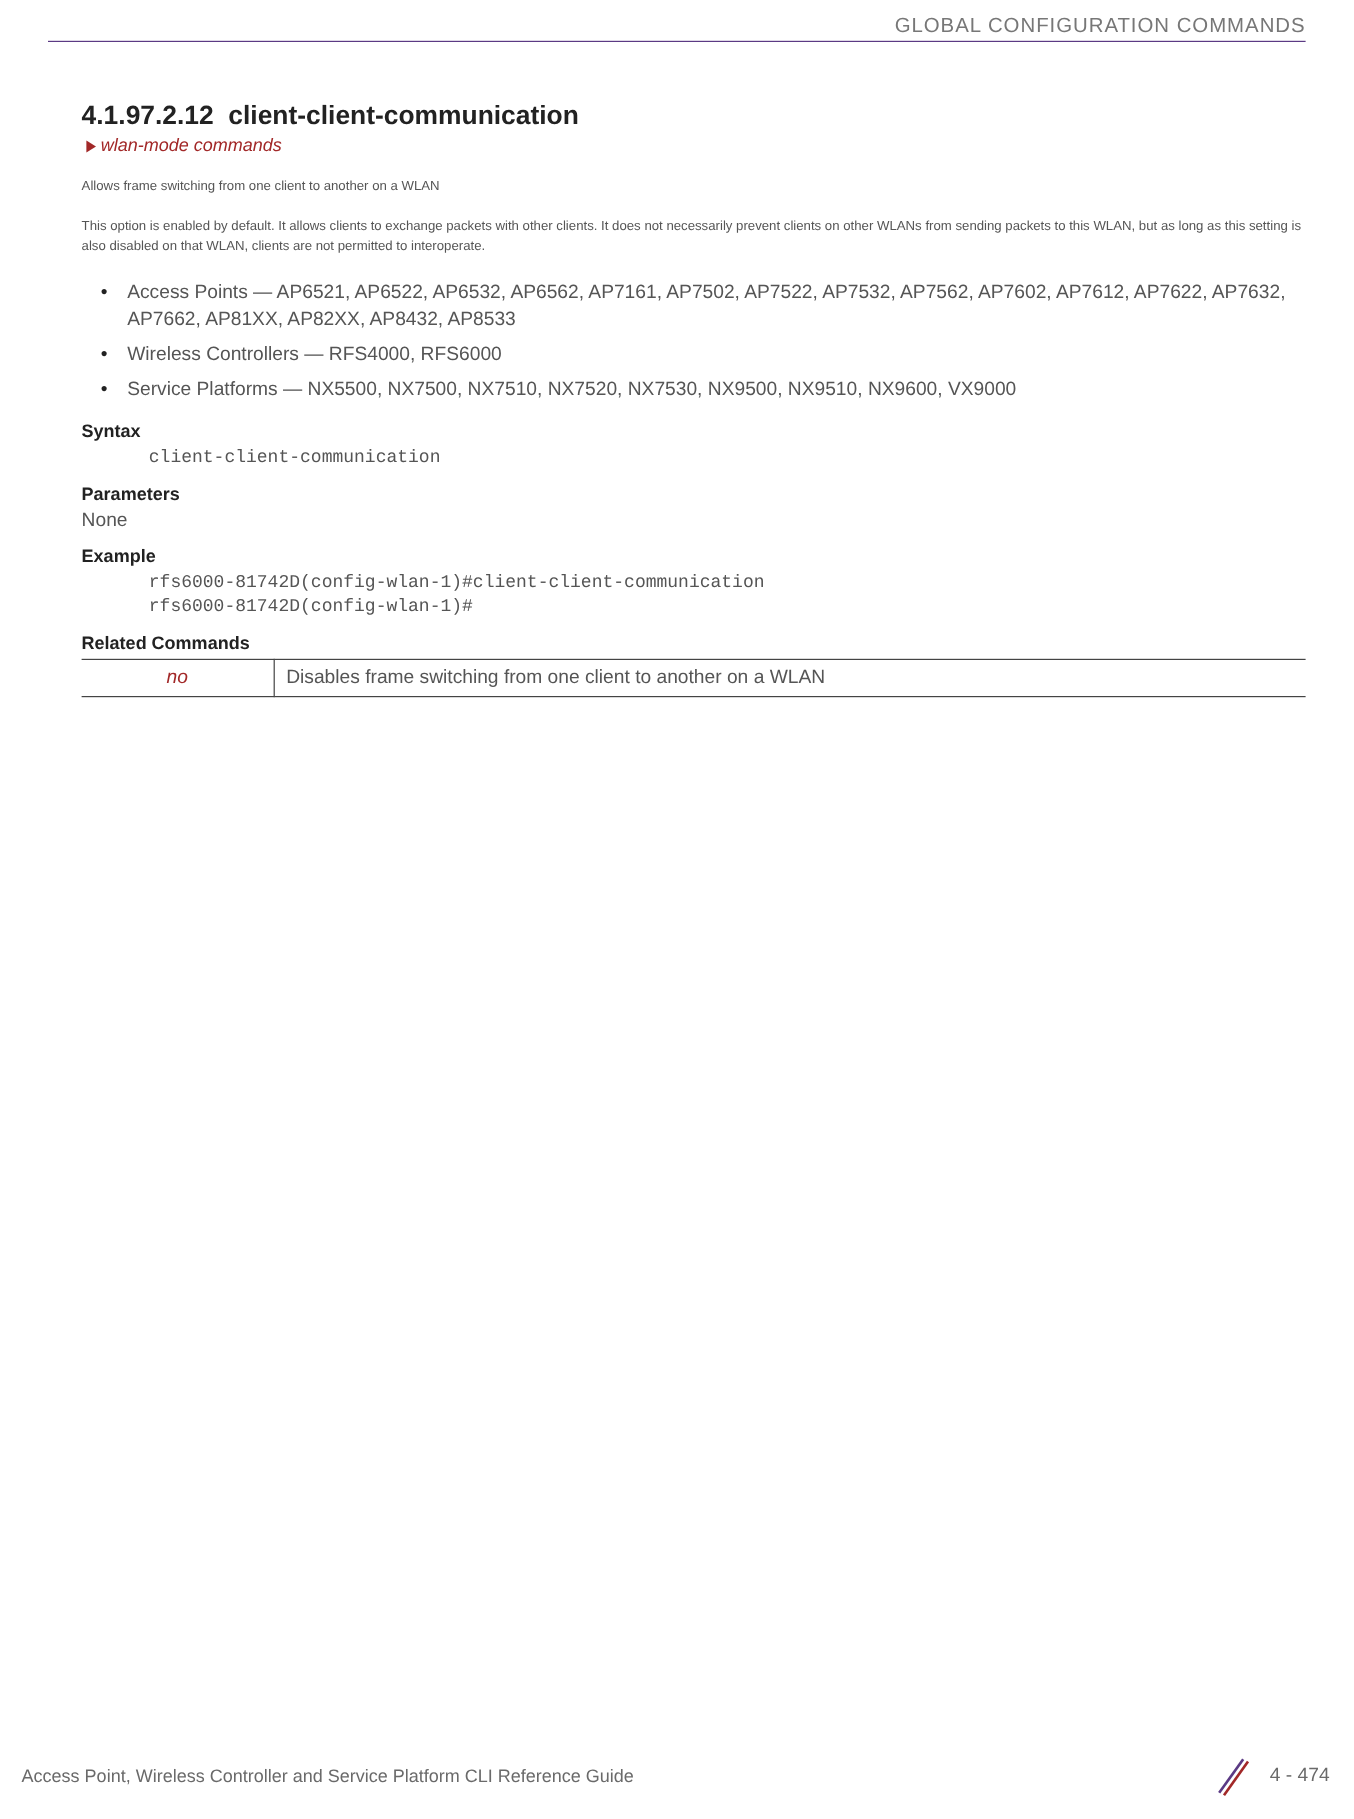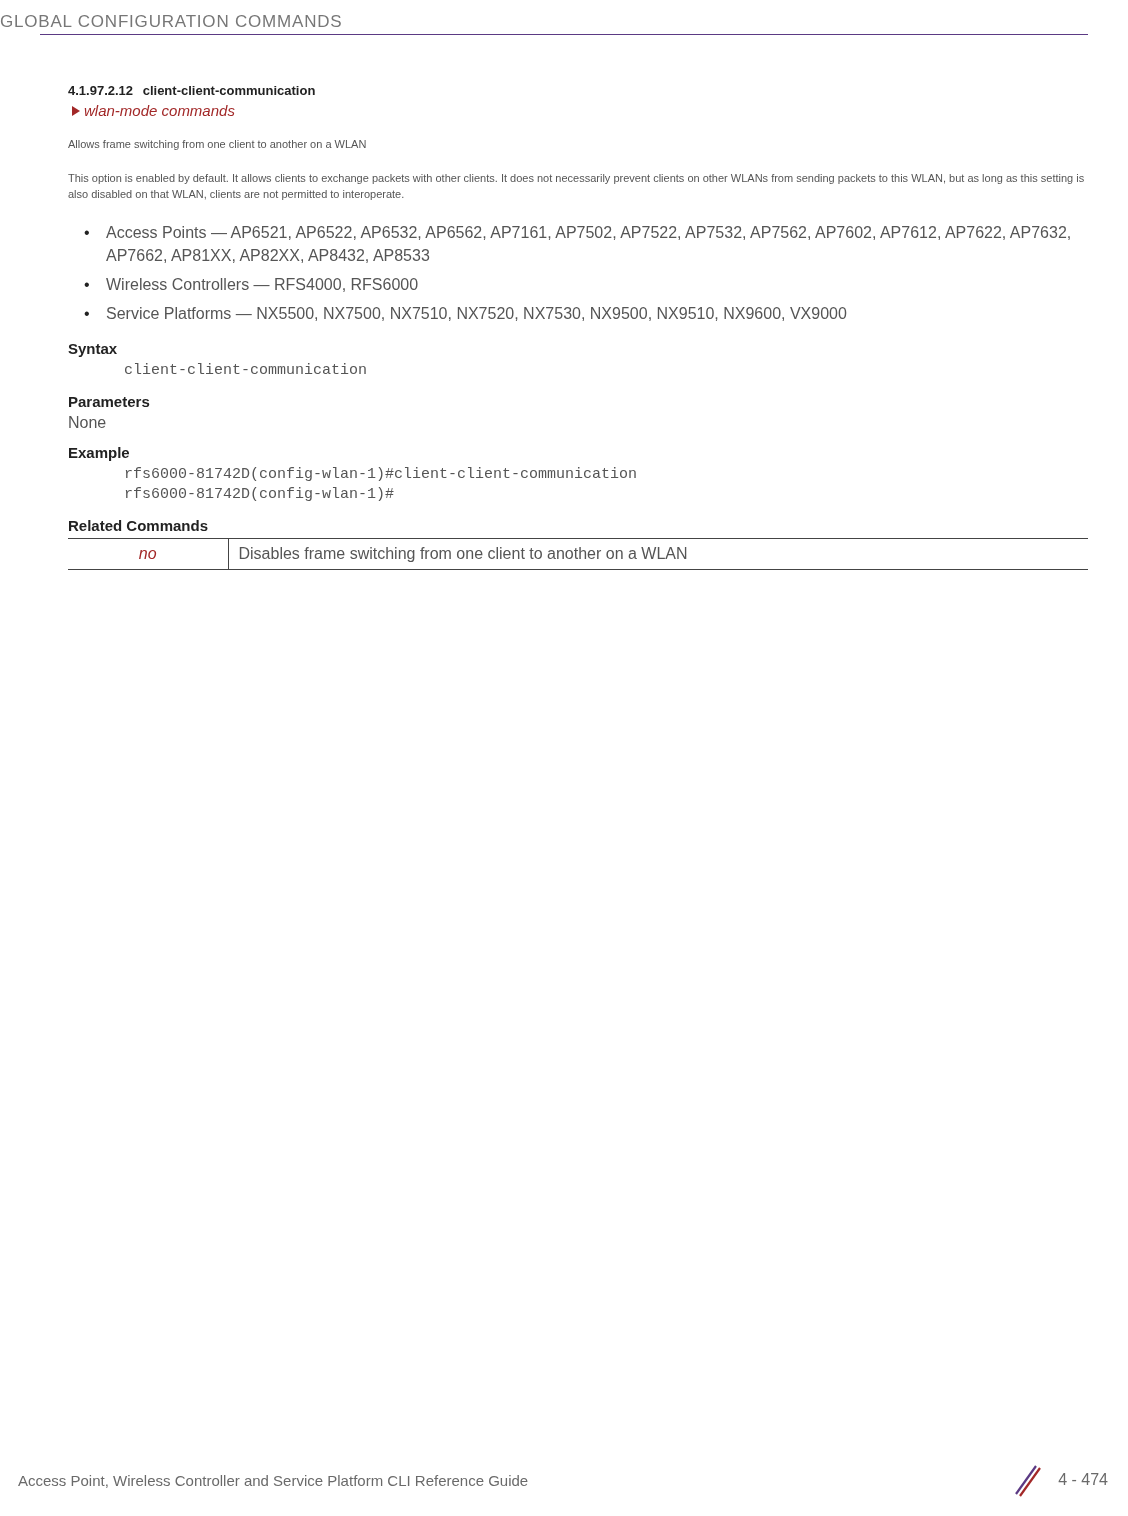--- a/index.html
+++ b/index.html
@@ -21,39 +21,39 @@
     flex-direction: column;
     background: #fff;
   }
   .page {
     flex: 1 0 auto;
     display: flex;
     flex-direction: column;
   }
   .header-bar {
     padding: 12px 40px 0 0;
-    text-align: left;
+    text-align: right;
     color: var(--header-gray);
     font-size: 17px;
     letter-spacing: 0.8px;
     font-weight: 300;
     font-family: "Trebuchet MS", Verdana, sans-serif;
   }
   .header-rule {
     border: none;
     border-top: 1.2px solid var(--purple-line);
     margin: 2px 40px 0 40px;
   }
   .content {
     padding: 48px 40px 0 68px;
     flex: 1 0 auto;
   }
   h2.section-title {
     margin: 0 0 4px 0;
-    font-size: 13px;
+    font-size: 22px;
     font-weight: bold;
     font-family: Verdana, sans-serif;
   }
   .section-title .num { margin-right: 6px; }
   .breadcrumb {
     color: var(--accent);
     font-style: italic;
     margin: 0 0 18px 4px;
     font-family: "Trebuchet MS", Verdana, sans-serif;
     display: flex;

